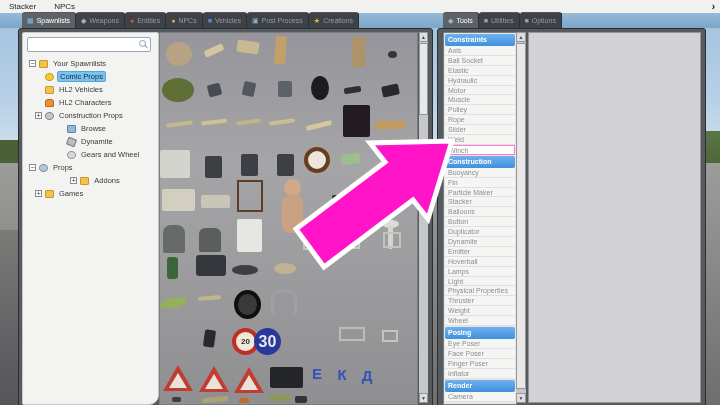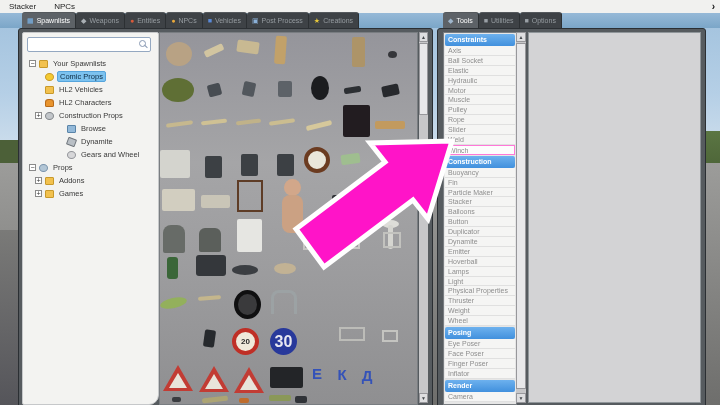--- a/index.html
+++ b/index.html
@@ -212,21 +212,21 @@
         </div>
         <div class="tree-row" style="padding-left: 42px;">
           <span class="ico ti-wheel"></span>
           <span class="tree-label">Gears and Wheel</span>
         </div>
         <div class="tree-row" style="padding-left: 4px;">
           <span class="exp">−</span>
           <span class="ico ti-globe"></span>
           <span class="tree-label">Props</span>
         </div>
-        <div class="tree-row" style="padding-left: 10px;">
+        <div class="tree-row" style="padding-left: 10px; justify-content: center;">
           <span class="exp">+</span>
           <span class="ico ti-folder"></span>
           <span class="tree-label">Addons</span>
         </div>
         <div class="tree-row" style="padding-left: 10px;">
           <span class="exp">+</span>
           <span class="ico ti-folder"></span>
           <span class="tree-label">Games</span>
         </div>
       </div>
@@ -275,21 +275,21 @@
       <div class="prop ellipse" style="left: 114px; top: 230px; width: 22px; height: 11px; background: rgb(194, 178, 148);"></div>
       <div class="prop frame" style="left: 143px; top: 201px; width: 22px; height: 16px; border-color: rgb(198, 198, 194);"></div>
       <div class="prop frame" style="left: 180px; top: 201px; width: 20px; height: 15px; border-color: rgb(202, 202, 198);"></div>
       <div class="prop frame" style="left: 223px; top: 199px; width: 18px; height: 16px; border-color: rgb(194, 194, 190);"></div>
       <div class="prop ellipse" style="left: 0px; top: 265px; width: 27px; height: 10px; background: rgb(147, 176, 92); transform: rotate(-12deg);"></div>
       <div class="prop thin" style="left: 38px; top: 263px; width: 23px; height: 4px; background: rgb(196, 182, 140); transform: rotate(-5deg);"></div>
       <div class="prop ring" style="left: 74px; top: 257px; width: 27px; height: 29px; border-color: rgb(15, 15, 16); background: rgb(58, 58, 60);"></div>
       <div class="prop arch" style="left: 111px; top: 257px; width: 26px; height: 24px; border-color: rgb(156, 162, 164);"></div>
       <div class="prop rect" style="left: 44px; top: 297px; width: 11px; height: 17px; background: rgb(38, 41, 45); transform: rotate(8deg);"></div>
       <div class="prop ring" style="left: 72px; top: 295px; width: 27px; height: 27px; border-color: rgb(191, 47, 38); background: rgb(239, 233, 218); color: rgb(42, 42, 42);">20</div>
-      <div class="prop ellipse" style="left: 110px; top: 295px; width: 27px; height: 27px; background: rgb(40, 57, 155); color: rgb(232, 232, 242);">30</div>
+      <div class="prop ellipse" style="left: 94px; top: 295px; width: 27px; height: 27px; background: rgb(40, 57, 155); color: rgb(232, 232, 242);">30</div>
       <div class="prop frame" style="left: 179px; top: 294px; width: 26px; height: 14px; border-color: rgb(188, 188, 184);"></div>
       <div class="prop frame" style="left: 222px; top: 297px; width: 16px; height: 12px; border-color: rgb(196, 196, 192);"></div>
       <div class="prop tri" style="left: 3px; top: 332px; border-left: 15px solid transparent; border-right: 15px solid transparent; border-bottom: 26px solid rgb(194, 60, 52);"></div>
       <div class="prop tri" style="left: 9px; top: 340px; border-left: 9px solid transparent; border-right: 9px solid transparent; border-bottom: 15px solid rgb(232, 228, 218);"></div>
       <div class="prop tri" style="left: 39px; top: 333px; border-left: 15px solid transparent; border-right: 15px solid transparent; border-bottom: 26px solid rgb(194, 60, 52);"></div>
       <div class="prop tri" style="left: 45px; top: 341px; border-left: 9px solid transparent; border-right: 9px solid transparent; border-bottom: 15px solid rgb(232, 228, 218);"></div>
       <div class="prop tri" style="left: 74px; top: 334px; border-left: 15px solid transparent; border-right: 15px solid transparent; border-bottom: 26px solid rgb(194, 60, 52);"></div>
       <div class="prop tri" style="left: 80px; top: 342px; border-left: 9px solid transparent; border-right: 9px solid transparent; border-bottom: 15px solid rgb(232, 228, 218);"></div>
       <div class="prop rect" style="left: 110px; top: 334px; width: 33px; height: 21px; background: rgb(35, 37, 40);"></div>
       <div class="prop text" style="left: 149px; top: 333px; width: 16px; height: 15px; color: rgb(52, 82, 184); font-size: 15px;">Е</div>

